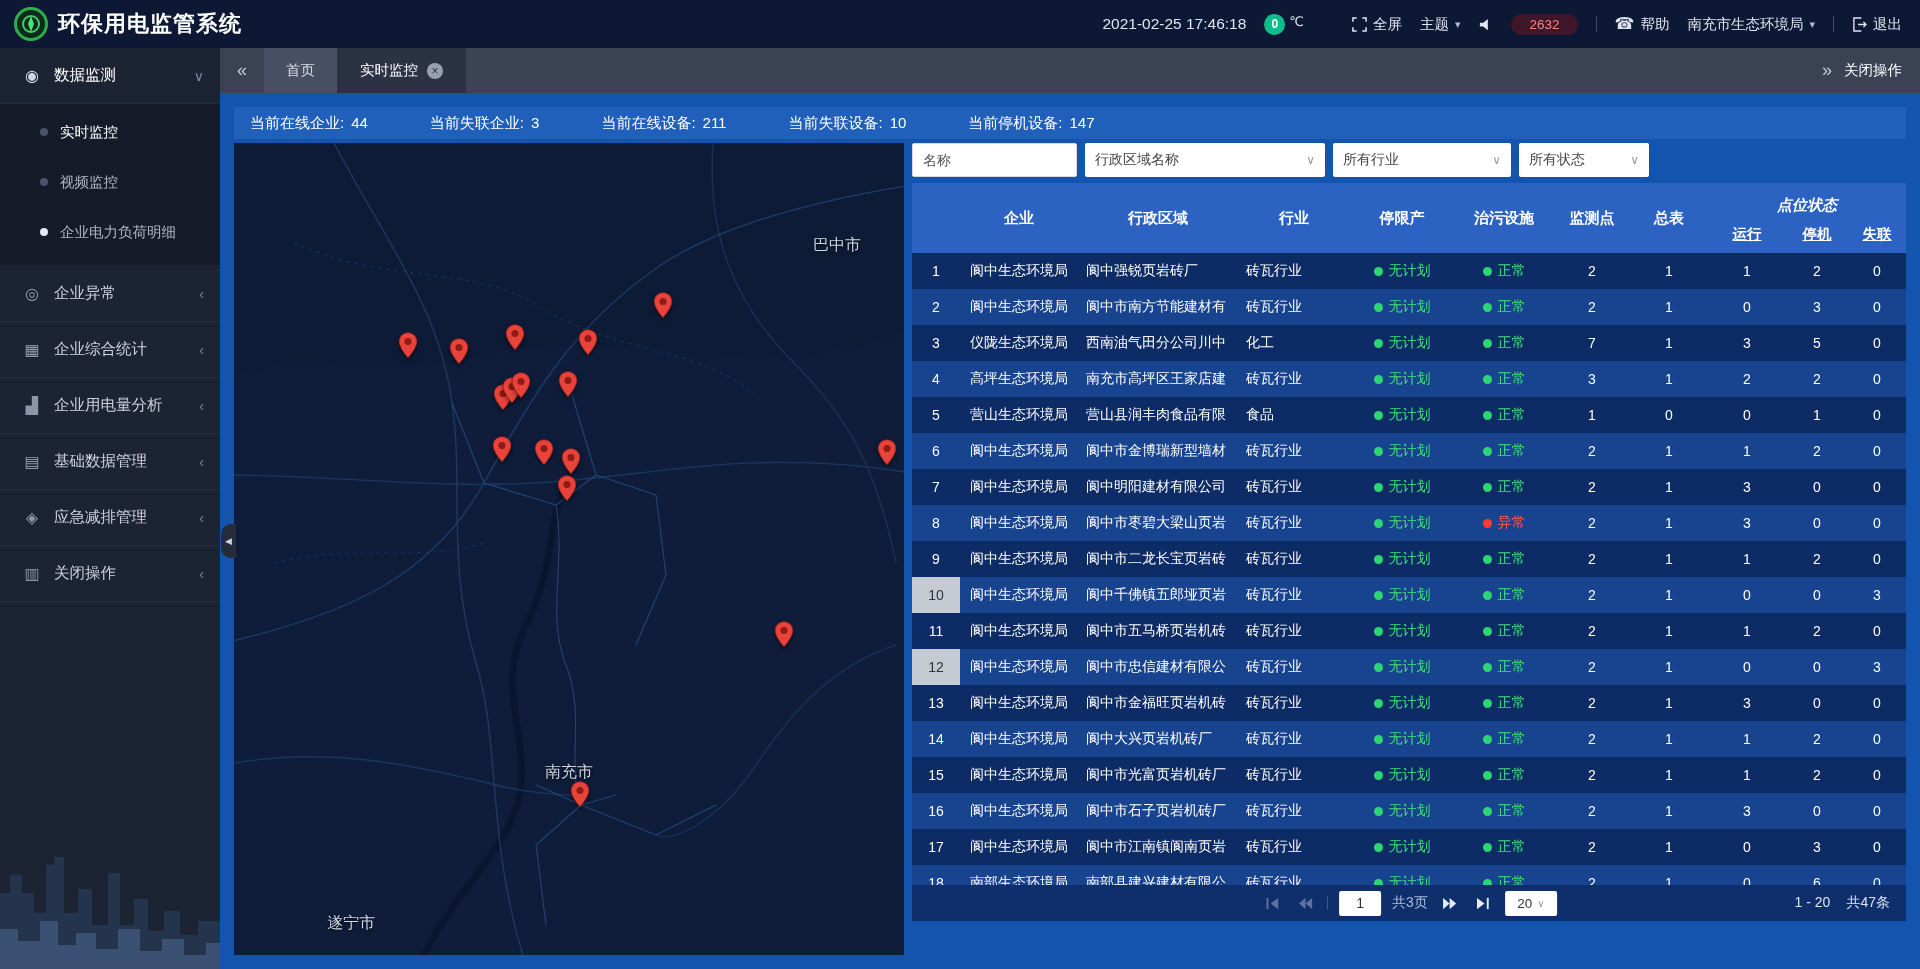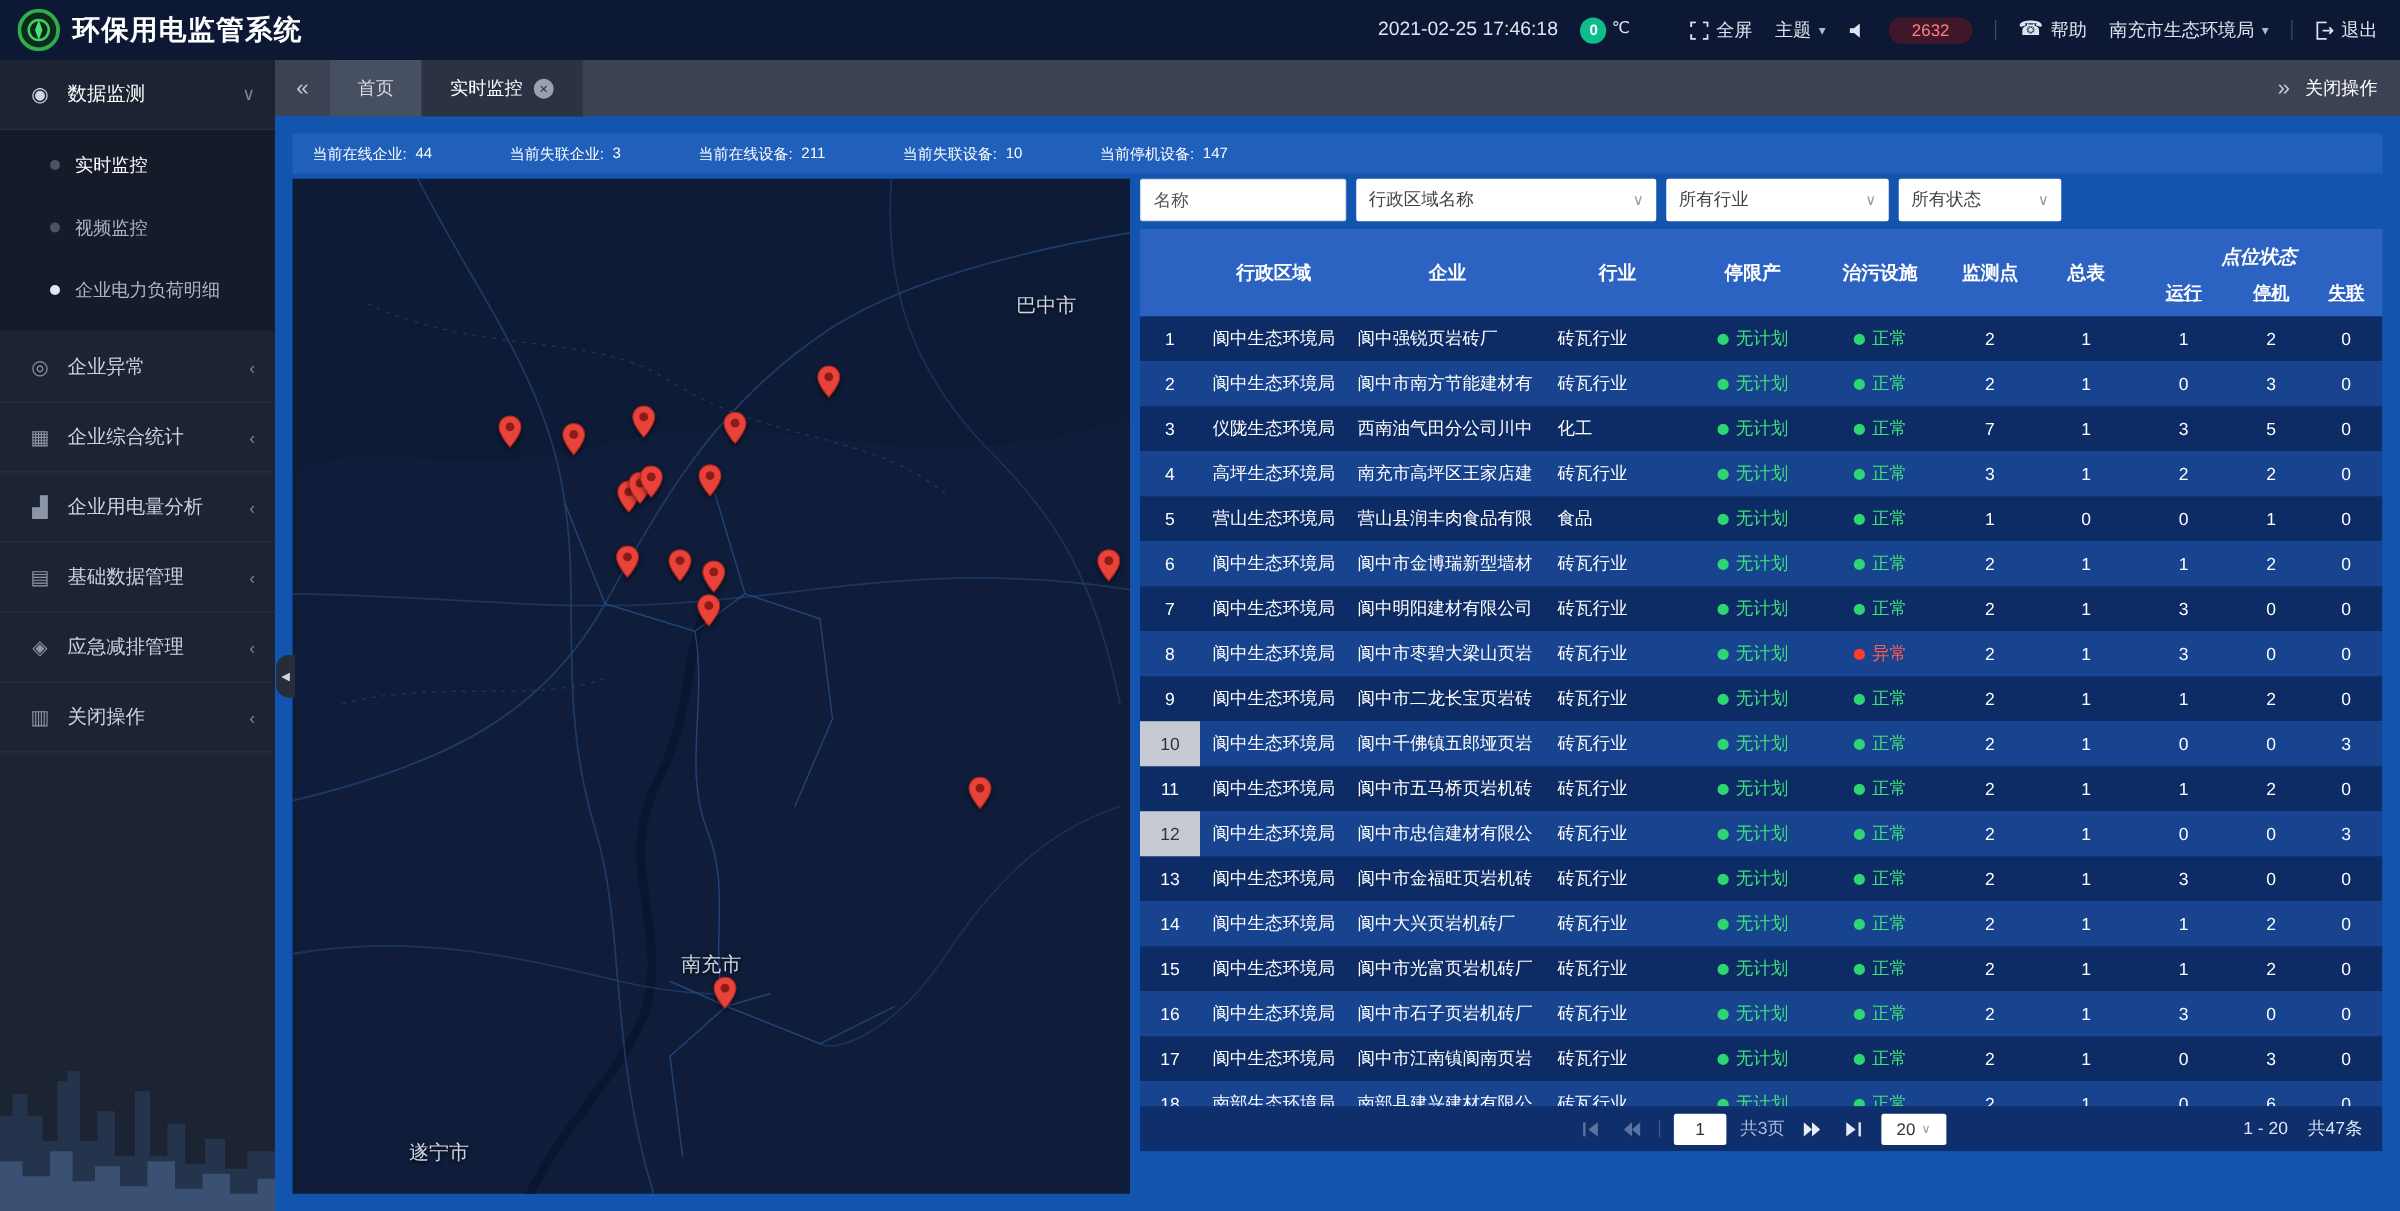--- a/index.html
+++ b/index.html
@@ -54,21 +54,21 @@
   .tab.active { background:#2b3243; color:#fff; }
   .tclose { width:16px; height:16px; border-radius:50%; background:#99a1b1; color:#2b3243;
     font-size:12px; display:flex; align-items:center; justify-content:center; line-height:1; }
   .tabbar-right { margin-left:auto; display:flex; align-items:center; gap:12px; padding-right:18px; }
   .close-ops { font-size:14.5px; color:#fff; cursor:pointer; }
 
   
   #content { position:absolute; top:93px; left:220px; right:0; bottom:0; background:#1254ae;
     padding:14px 14px 0 14px; }
   #statsbar { height:32px; background:#2060ba; display:flex; align-items:center; gap:62px;
-    padding:0 16px; color:#fff; font-size:12px; margin-bottom:4px; }
+    padding:0 16px; color:#fff; font-size:15px; margin-bottom:4px; }
   .stat { display:flex; gap:7px; white-space:nowrap; }
   #mainrow { display:flex; gap:8px; height:812px; }
 
   
   #map { position:relative; width:670px; height:812px; background:#0f1d3a; overflow:hidden; flex:none; cursor:grab; }
   #map svg.roads { position:absolute; inset:0; width:100%; height:100%; }
   .city-label { position:absolute; transform:translate(-50%,-50%); color:#cfd5e2; font-size:16px;
     text-shadow:0 1px 3px rgba(0,0,0,.85); white-space:nowrap; pointer-events:none; }
   .pin { position:absolute; width:21px; height:27px; transform:translate(-50%,-100%); cursor:pointer; }
   .pin svg { width:100%; height:100%; filter:drop-shadow(0 2px 2px rgba(0,0,0,.5)); display:block; }
@@ -440,22 +440,22 @@
           </div>
           <div class="filter-select fs-status">
             <span>所有状态</span>
             <span class="fchev">∨</span>
           </div>
         </div>
 
         <div id="tablewrap">
           <div id="thead">
             <div class="h"></div>
+            <div class="h">企业</div>
             <div class="h">行政区域</div>
-            <div class="h">企业</div>
             <div class="h">行业</div>
             <div class="h">停限产</div>
             <div class="h">治污设施</div>
             <div class="h">监测点</div>
             <div class="h">总表</div>
             <div class="hg">点位状态</div>
             <div class="hs" style="grid-column:9">运行</div>
             <div class="hs" style="grid-column:10">停机</div>
             <div class="hs" style="grid-column:11">失联</div>
           </div>

